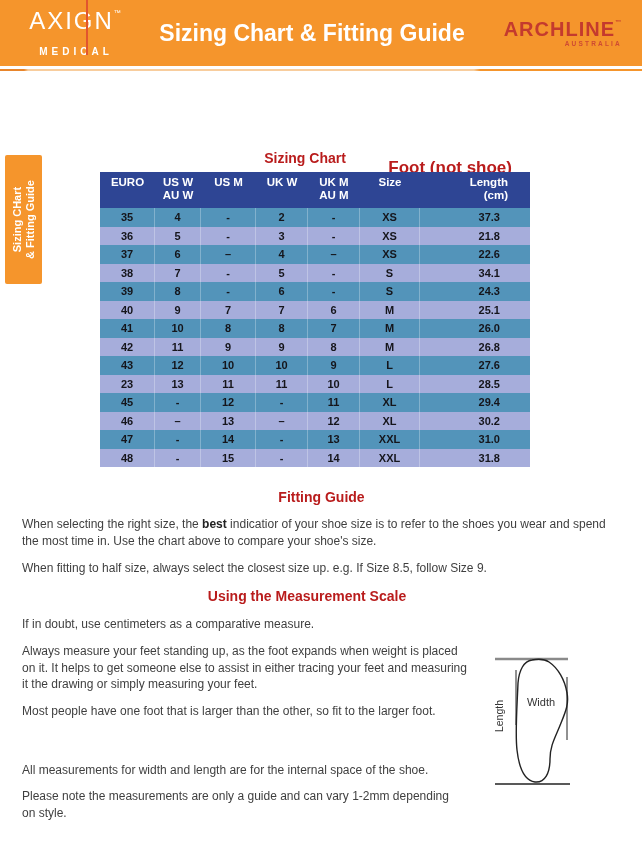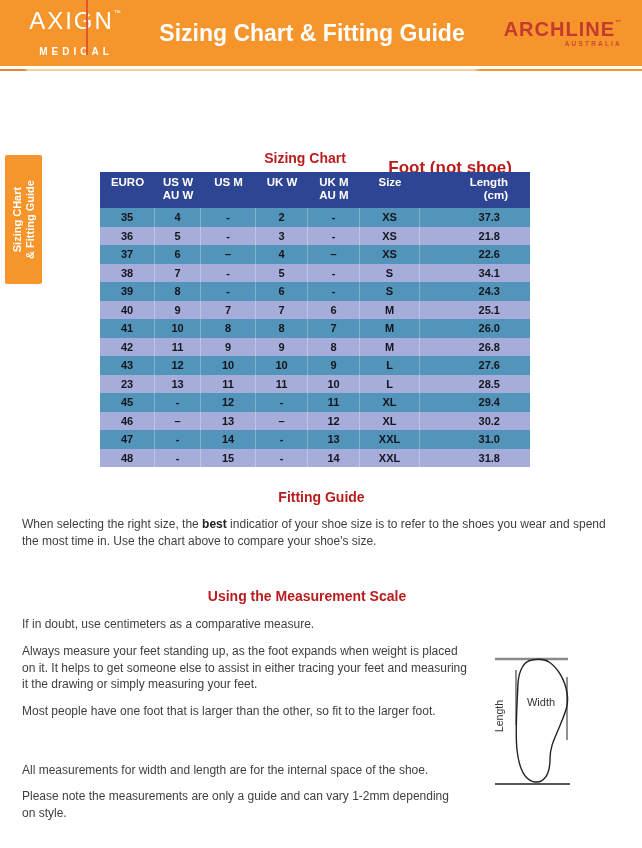--- a/index.html
+++ b/index.html
@@ -255,20 +255,21 @@
           <div class="tcell c4">14</div>
           <div class="tcell c5">XXL</div>
           <div class="tcell c6">31.8</div>
         </div>
       </div>
   </div>
 
   <div class="h-bold fitting-heading">Fitting Guide</div>
   <div class="para p1"><span>When selecting the right size, the </span><b>best</b><span> indicatior of your shoe size is to refer to the shoes you wear and spend
 the most time in. Use the chart above to compare your shoe's size.</span></div>
+  <div class="para p2">When fitting to half size, always select the closest size up. e.g. If Size 8.5, follow Size 9.</div>
 
   <div class="h-bold measure-heading">Using the Measurement Scale</div>
   <div class="para p3">If in doubt, use centimeters as a comparative measure.</div>
   <div class="para p4">Always measure your feet standing up, as the foot expands when weight is placed
 on it. It helps to get someone else to assist in either tracing your feet and measuring
 it the drawing or simply measuring your feet.</div>
   <div class="para p5">Most people have one foot that is larger than the other, so fit to the larger foot.</div>
   <div class="para p6">All measurements for width and length are for the internal space of the shoe.</div>
   <div class="para p7">Please note the measurements are only a guide and can vary 1-2mm depending
 on style.</div>

